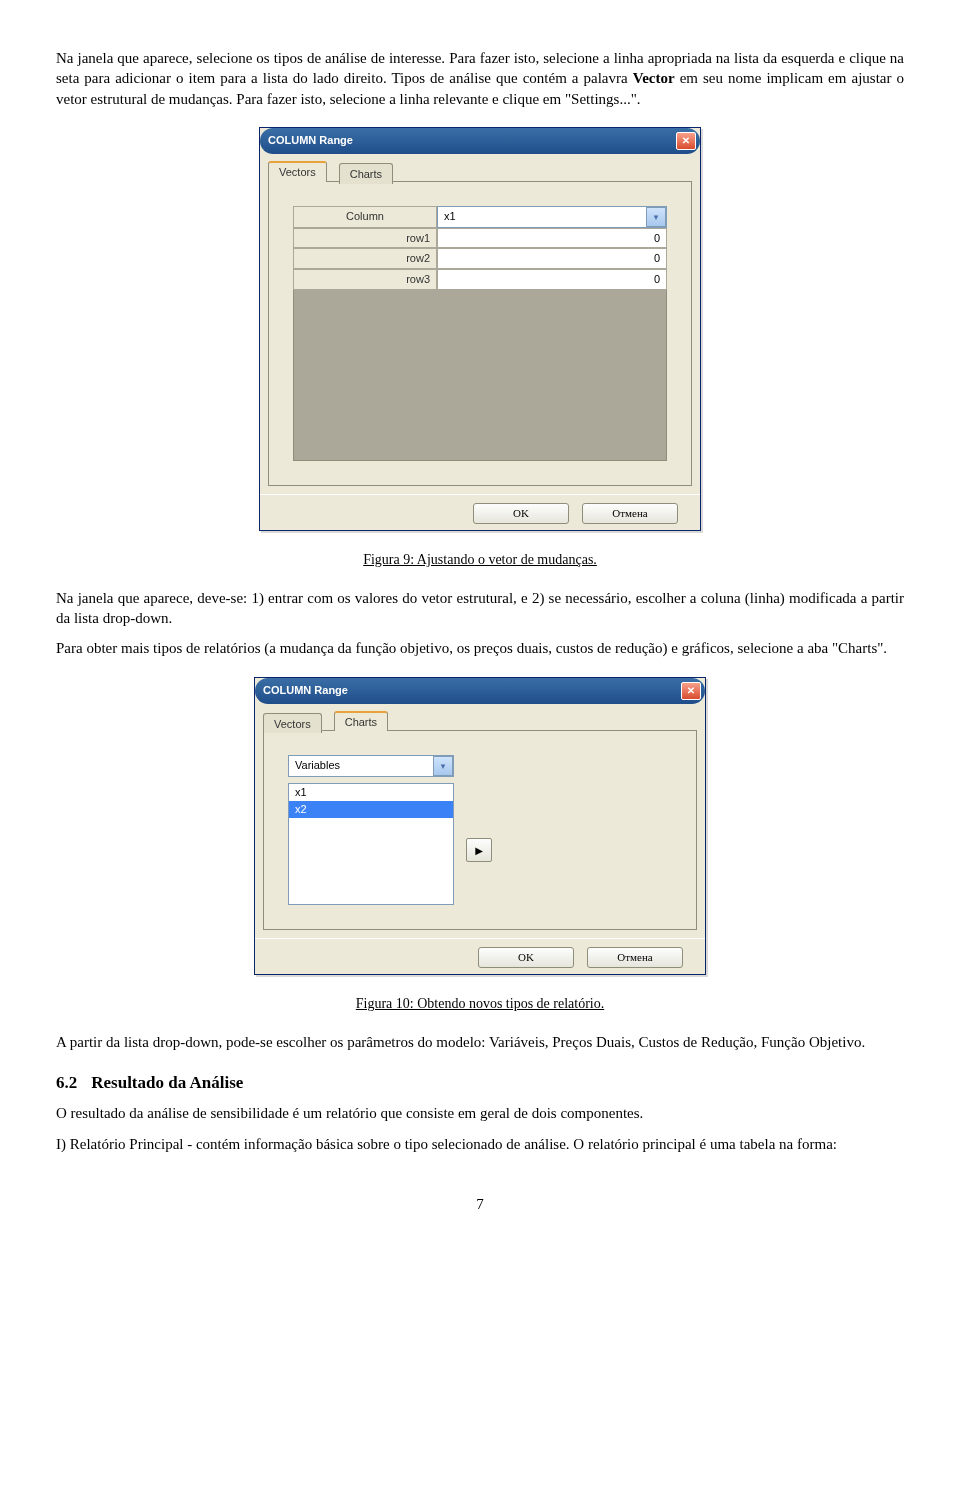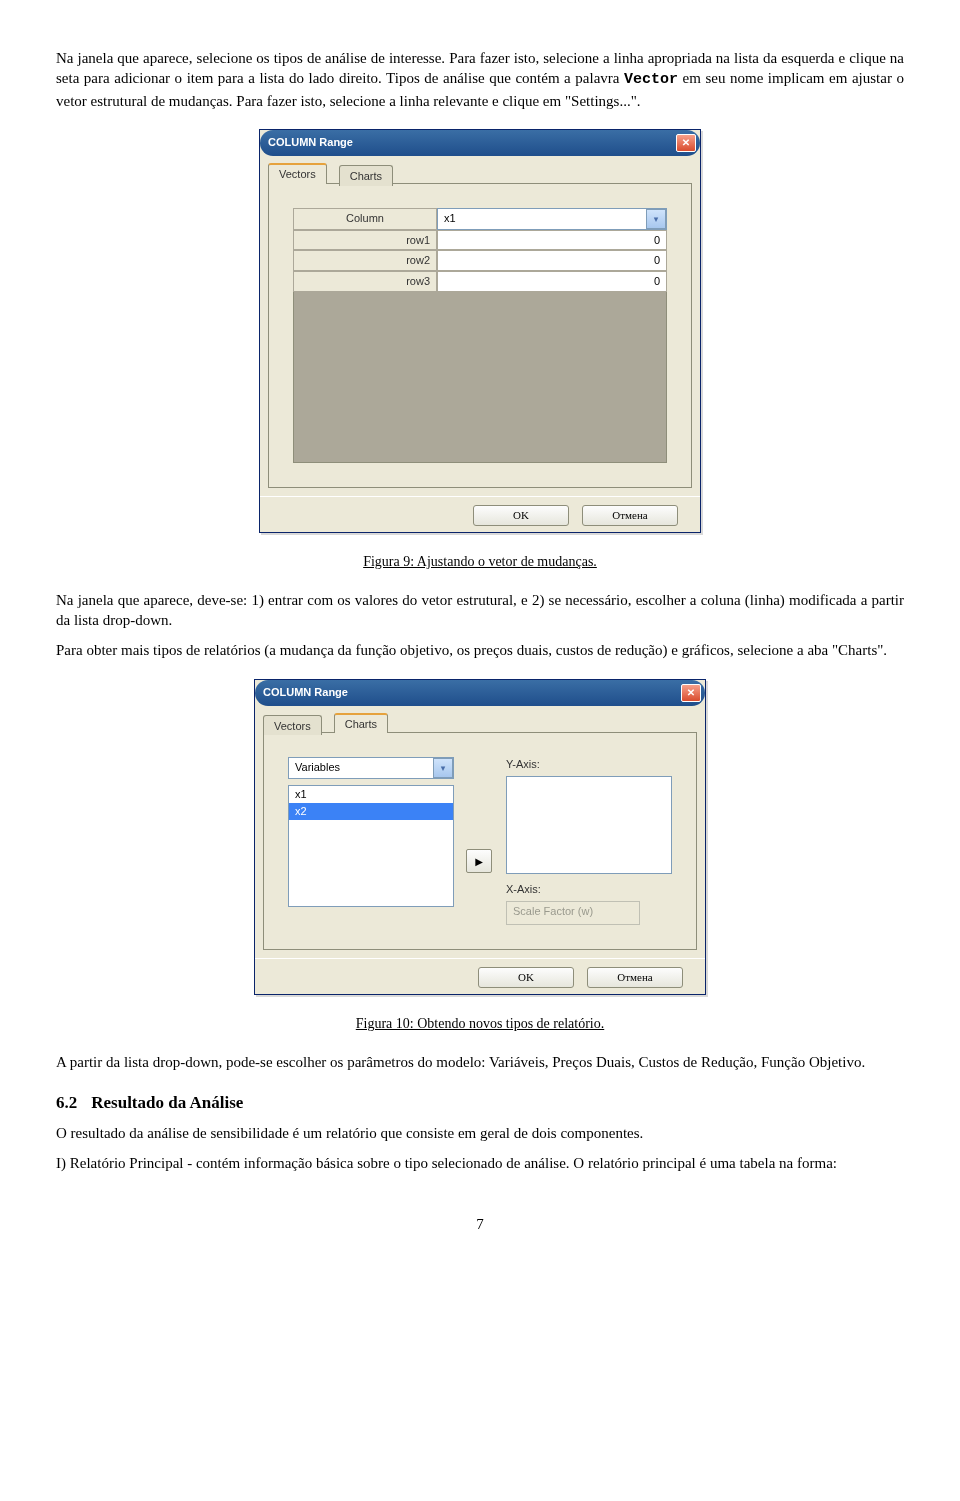--- a/index.html
+++ b/index.html
@@ -7,21 +7,21 @@
     font-size: 15px;
     line-height: 1.35;
     margin: 0;
     padding: 48px 56px 40px 56px;
     width: 960px;
     box-sizing: border-box;
     background: #fff;
     color: #000;
   }
   p { margin: 0 0 10px 0; text-align: justify; }
-  .bold { font-weight: bold; font-family: Liberation Mono, monospace; }
+  .bold { font-weight: bold; }
   .figure-wrap { text-align: center; margin: 18px 0 20px 0; }
   .caption { text-align: center; font-size: 14px; margin: 14px 0 18px 0; text-decoration: underline; }
   .section-head { font-weight: bold; font-size: 17px; margin: 20px 0 8px 0; }
   .section-head .num { margin-right: 14px; }
   .page-num { text-align: center; font-size: 15px; margin-top: 40px; }
 
   
   .dlg {
     display: inline-block;
     text-align: left;
@@ -253,26 +253,20 @@
               <div class="combo-arrow">▾</div>
             </div>
             <div class="listbox">
               <div class="li">x1</div>
               <div class="li sel">x2</div>
             </div>
           </div>
 
           <div class="arrow-btn">▶</div>
 
-          <div class="fieldset">
-            <span class="fs-label">Y-Axis:</span>
-            <div class="yaxis-box"></div>
-            <span class="fs-label" style="margin-top:8px;">X-Axis:</span>
-            <div class="disabled-input">Scale Factor (w)</div>
-          </div>
         </div>
       </div>
     </div>
     <div class="dlg-btnbar">
       <div class="dlg-btn">OK</div>
       <div class="dlg-btn">Отмена</div>
     </div>
   </div>
 </div>
 

